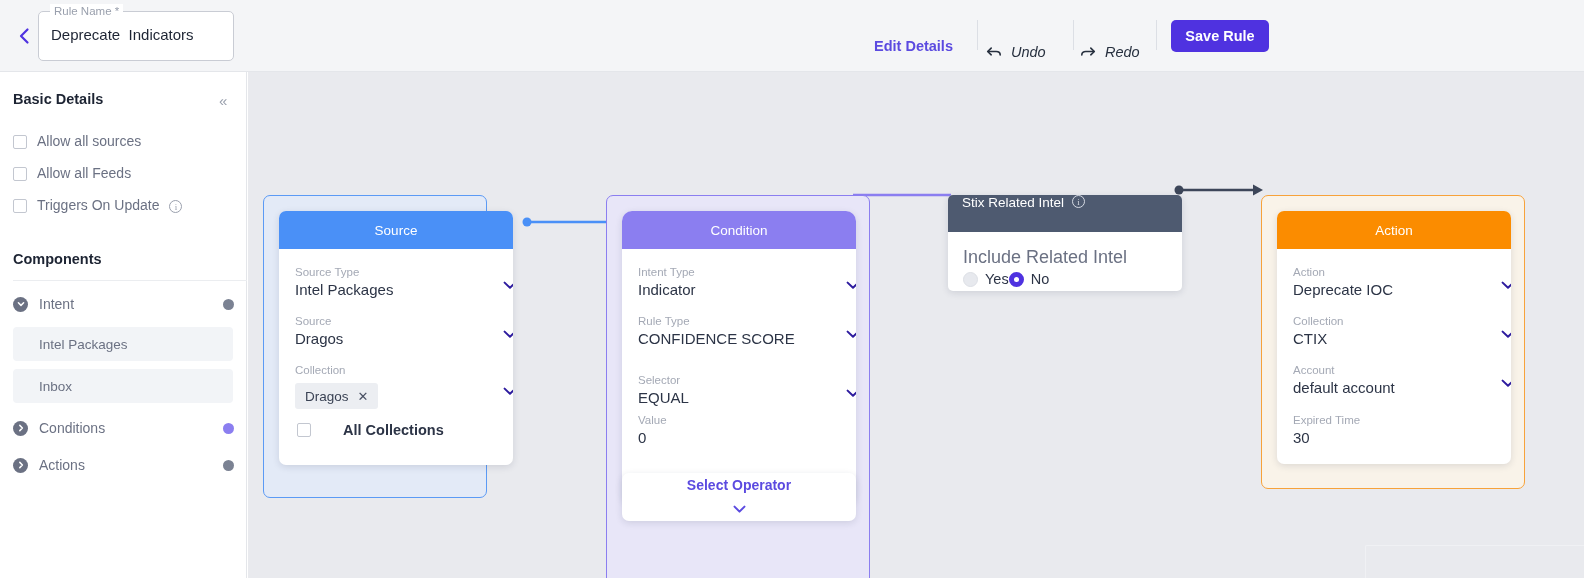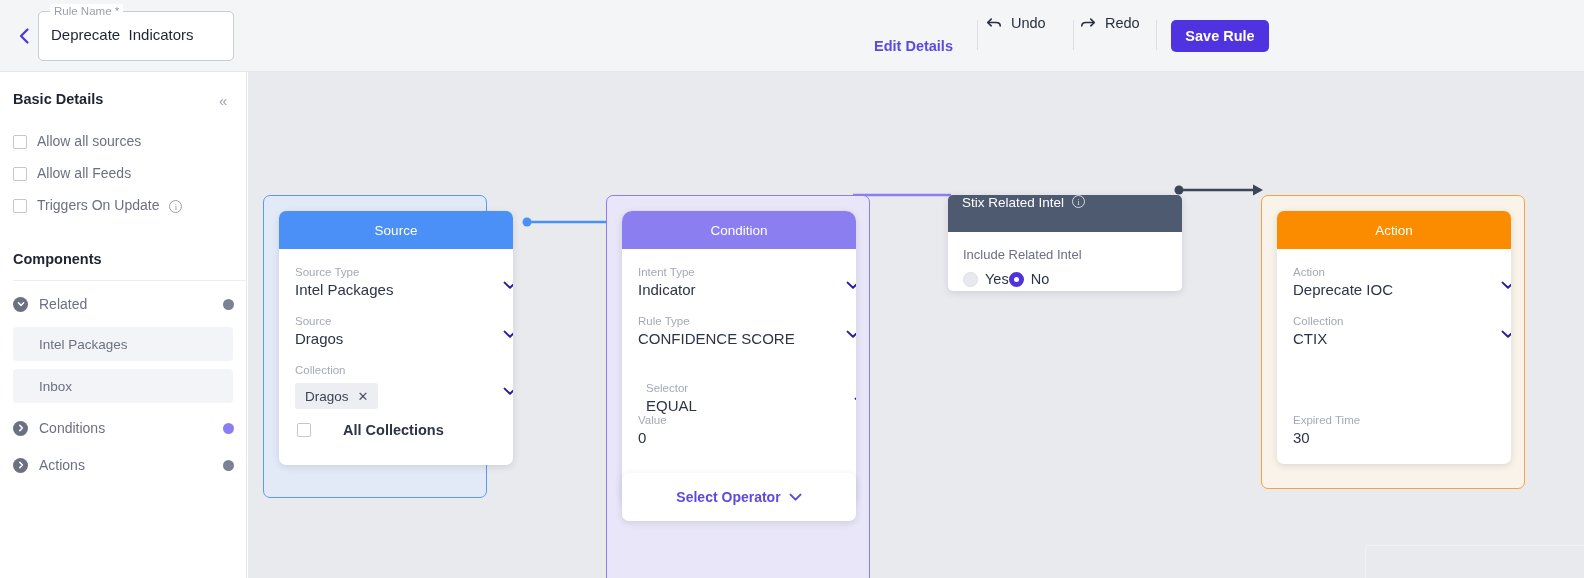--- a/index.html
+++ b/index.html
@@ -34,23 +34,23 @@
   .rulename-value {
     position: absolute; left: 12px; top: 14px;
     font-size: 15px; color: #1d2433; white-space: pre;
   }
   .tb-link {
     position: absolute; top: 25px; font-size: 14.5px; font-weight: bold;
     color: #5b4ae0; cursor: pointer; white-space: nowrap;
   }
   .tb-sep { position: absolute; top: 20px; width: 1px; height: 30px; background: #dcdfe5; }
   .tb-btn {
-    position: absolute; top: 11px; height: 24px;
+    position: absolute; top: 40px; height: 24px;
     display: flex; align-items: center; gap: 8px;
-    font-size: 14.5px; color: #27303f; cursor: pointer; white-space: nowrap;
+    font-size: 14.5px; color: #27303f; cursor: pointer; white-space: nowrap; font-style: italic;
   }
   .tb-btn svg { display: block; }
   .save-btn {
     position: absolute; left: 1171px; top: 20px; width: 98px; height: 32px;
     background: #4f32e0; border-radius: 5px; border: none;
     color: #ffffff; font-size: 14.5px; font-weight: bold;
     font-family: "Liberation Sans", sans-serif; cursor: pointer;
   }
 
   
@@ -146,39 +146,39 @@
 
   .allcol-row {
     position: absolute; left: 18px; display: flex; align-items: center; gap: 12px; cursor: pointer;
   }
   .allcol-label { font-size: 14.5px; color: #2c3446; font-weight: bold; white-space: nowrap; }
 
   .operator-card {
     position: absolute; background: #ffffff; border-radius: 7px;
     box-shadow: 0 2px 7px rgba(30,40,70,0.13);
     display: flex; align-items: center; justify-content: center; gap: 8px;
-    font-size: 14px; font-weight: bold; color: #5b4ae0; cursor: pointer;
+    font-size: 14px; font-weight: bold; color: #5b4ae0; cursor: pointer; flex-direction: column;
   }
 
   
   .stix {
     position: absolute; left: 700px; top: 123px; width: 234px; height: 96px;
     background: #ffffff; border-radius: 5px;
     box-shadow: 0 2px 7px rgba(30,40,70,0.13); overflow: hidden;
   }
   .stix-hdr {
     height: 37px; background: #4e5a70; display: flex; align-items: flex-start;
     gap: 8px; padding-left: 14px; color: #ffffff; font-size: 13.5px;
   }
   .stix-info {
     width: 13px; height: 13px; border: 1px solid #d6dae3; border-radius: 50%;
     font-size: 9px; color: #d6dae3; display: flex; align-items: center;
     justify-content: center; font-family: "Liberation Serif", serif;
   }
-  .stix-sub { position: absolute; left: 15px; top: 52px; font-size: 13px; color: #6b7183; }
+  .stix-sub { position: absolute; left: 15px; top: 52px; font-size: 18px; color: #6b7183; }
   .radio-row { position: absolute; left: 15px; top: 76px; display: flex; align-items: center; }
   .radio-item { display: flex; align-items: center; gap: 7px; cursor: pointer; }
   .radio-off { width: 15px; height: 15px; border-radius: 50%; background: #e7e9ee; border: 1px solid #dcdfe5; }
   .radio-on {
     width: 15px; height: 15px; border-radius: 50%; border: 2px solid #4f32e0;
     background: #4f32e0; display: flex; align-items: center; justify-content: center;
   }
   .radio-on i { width: 5px; height: 5px; border-radius: 50%; background: #ffffff; display: block; }
   .radio-label { font-size: 14.5px; color: #2c3446; }
 
@@ -254,21 +254,21 @@
 
     <div class="sb-title" style="top:179px;">Components</div>
     <div class="sb-divider" style="top:208px;"></div>
 
     <div class="comp-row" style="top:221px;">
       <span class="caret-badge">
         <svg width="8" height="8" viewBox="0 0 8 8">
             <path d="M1.4 2.8L4 5.4l2.6-2.6" stroke="#ffffff" stroke-width="1.5" fill="none" stroke-linecap="round" stroke-linejoin="round"></path>
           </svg>
       </span>
-      <span class="comp-label">Related</span>
+      <span class="comp-label">Intent</span>
       <span class="status-dot" style="background:#7b8293;"></span>
     </div>
 
     <div class="sub-item" style="top:255px;">Intel Packages</div>
     <div class="sub-item" style="top:297px;">Inbox</div>
 
     <div class="comp-row" style="top:345px;">
       <span class="caret-badge">
         <svg width="8" height="8" viewBox="0 0 8 8">
             <path d="M2.8 1.4L5.4 4 2.8 6.6" stroke="#ffffff" stroke-width="1.5" fill="none" stroke-linecap="round" stroke-linejoin="round"></path>
@@ -373,21 +373,21 @@
           <div class="field" style="top:65px;">
             <div class="f-label">Rule Type</div>
             <div class="f-value">CONFIDENCE SCORE</div>
             <span class="f-caret">
               <svg width="14" height="9" viewBox="0 0 14 9">
                   <path d="M1.6 1.6L7 6.8l5.4-5.2" stroke="#2d1b9e" stroke-width="2" fill="none" stroke-linecap="round" stroke-linejoin="round"></path>
                 </svg>
             </span>
           </div>
 
-          <div class="field" style="top:132px;margin-left:8px;">
+          <div class="field" style="top:124px;">
             <div class="f-label">Selector</div>
             <div class="f-value">EQUAL</div>
             <span class="f-caret">
               <svg width="14" height="9" viewBox="0 0 14 9">
                   <path d="M1.6 1.6L7 6.8l5.4-5.2" stroke="#2d1b9e" stroke-width="2" fill="none" stroke-linecap="round" stroke-linejoin="round"></path>
                 </svg>
             </span>
           </div>
 
           <div class="field" style="top:164px;">
@@ -445,20 +445,29 @@
           <div class="field" style="top:65px;">
             <div class="f-label">Collection</div>
             <div class="f-value">CTIX</div>
             <span class="f-caret">
               <svg width="14" height="9" viewBox="0 0 14 9">
                   <path d="M1.6 1.6L7 6.8l5.4-5.2" stroke="#2d1b9e" stroke-width="2" fill="none" stroke-linecap="round" stroke-linejoin="round"></path>
                 </svg>
             </span>
           </div>
 
+          <div class="field" style="top:114px;">
+            <div class="f-label">Account</div>
+            <div class="f-value">default account</div>
+            <span class="f-caret">
+              <svg width="14" height="9" viewBox="0 0 14 9">
+                  <path d="M1.6 1.6L7 6.8l5.4-5.2" stroke="#2d1b9e" stroke-width="2" fill="none" stroke-linecap="round" stroke-linejoin="round"></path>
+                </svg>
+            </span>
+          </div>
 
           <div class="field" style="top:164px;">
             <div class="f-label">Expired Time</div>
             <div class="f-value">30</div>
           </div>
         </div>
       </div>
     </div>
 
     <div class="minimap"></div>

